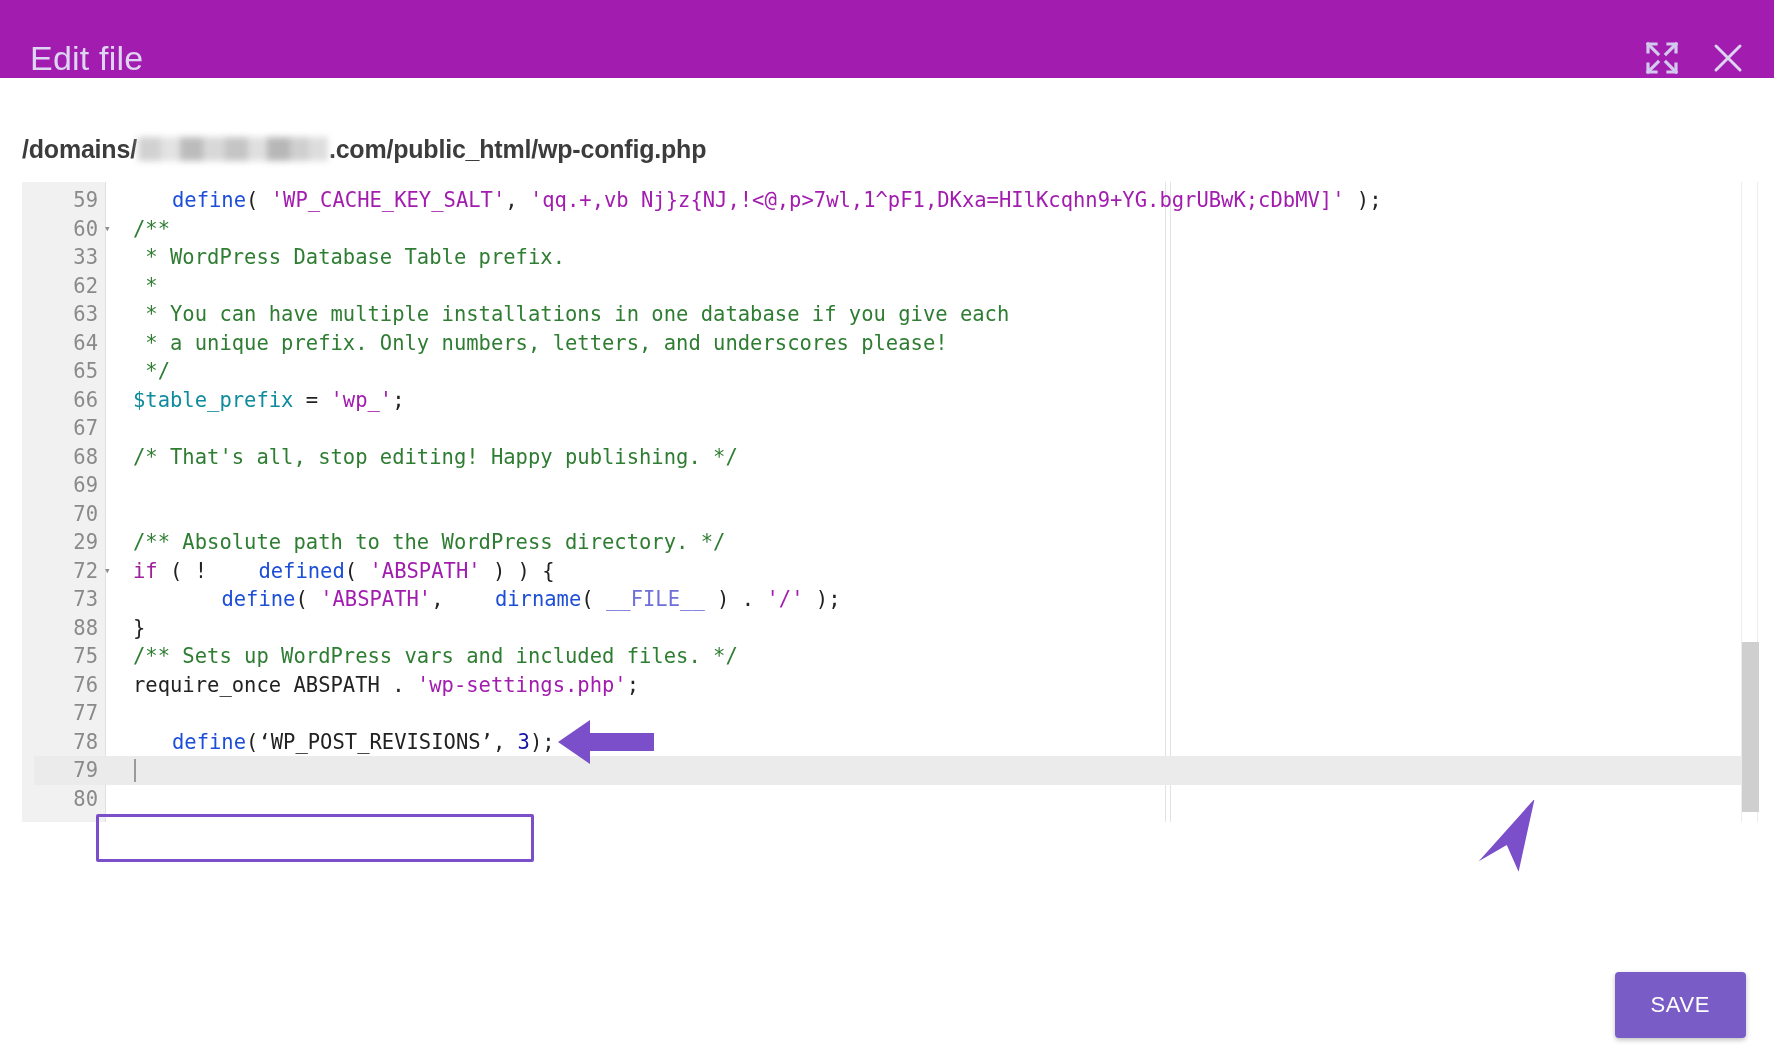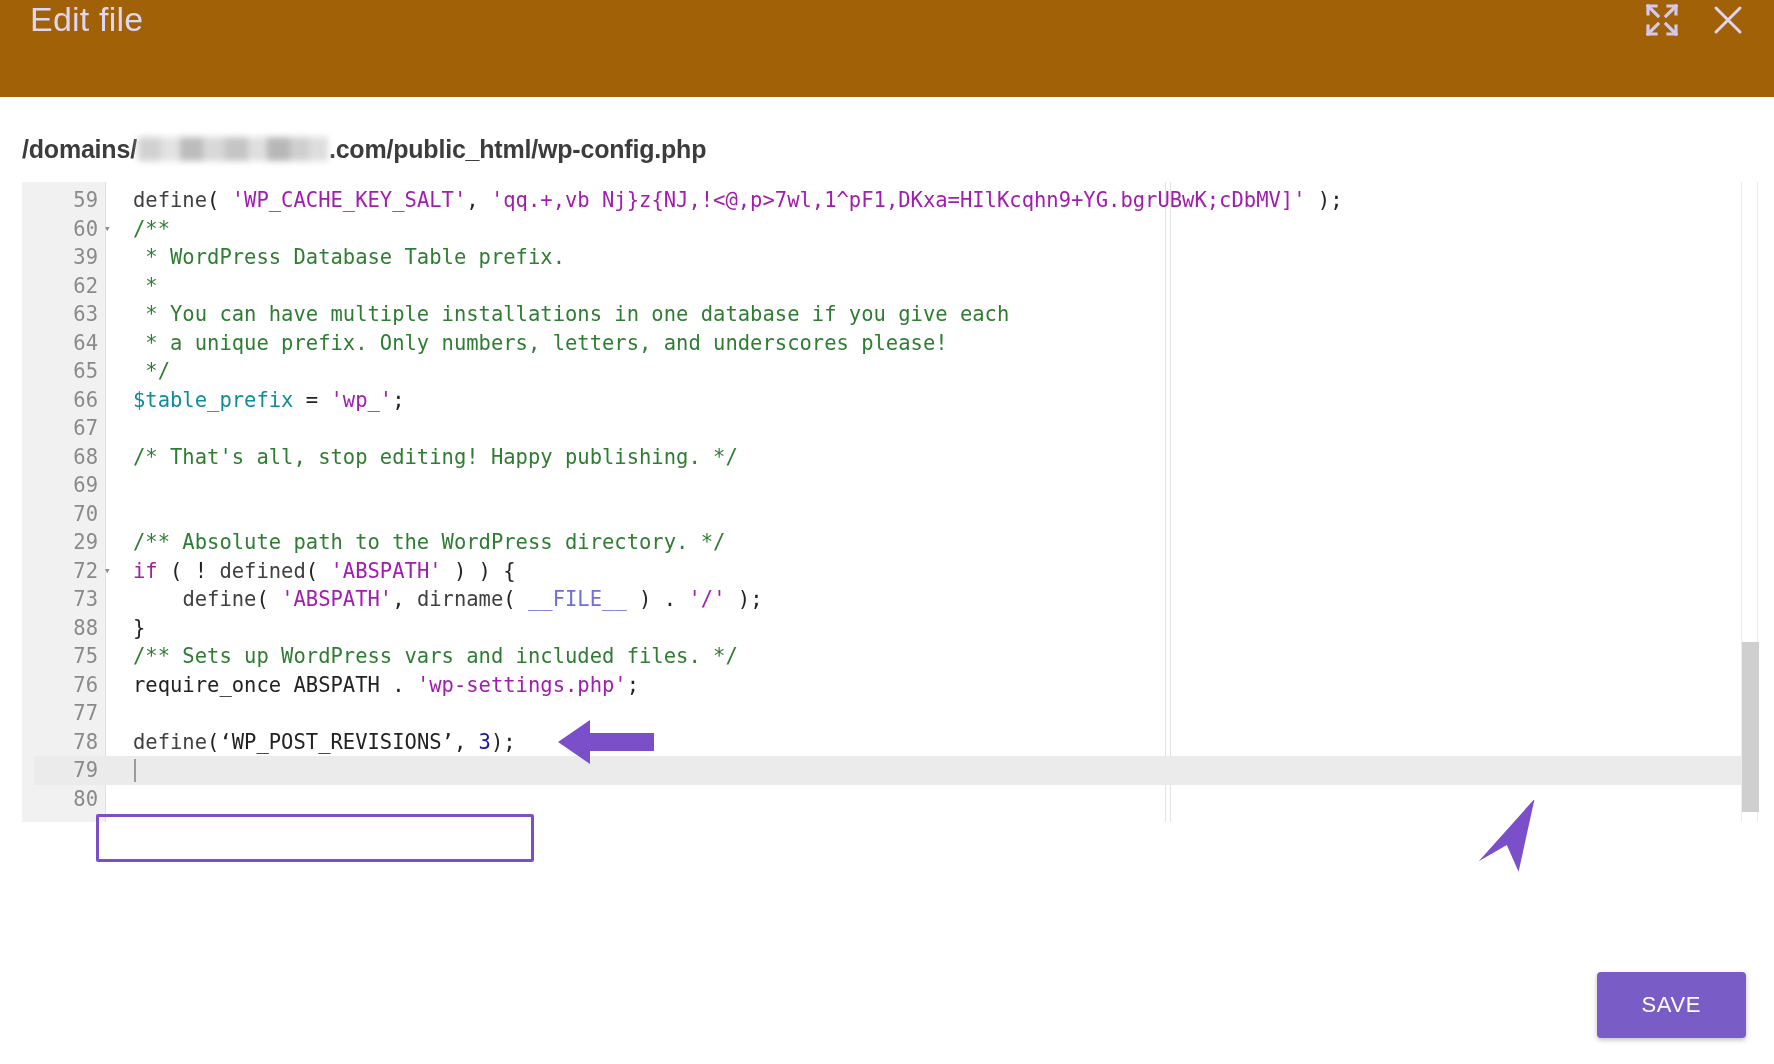--- a/index.html
+++ b/index.html
@@ -6,23 +6,23 @@
   html, body {
     width: 1774px; height: 1064px;
     background: #ffffff;
     font-family: "Liberation Sans", sans-serif;
     overflow: hidden;
   }
 
   
   .titlebar {
     position: absolute; left: 0; top: 0;
-    width: 1774px; height: 97px;
-    background: #a16207;
-    display: flex; align-items: flex-start;
+    width: 1774px; height: 78px;
+    background: #a21caf;
+    display: flex; align-items: flex-end;
   }
   .titlebar-title {
     margin-left: 30px;
     font-size: 34px;
     color: #ded5f2;
     font-weight: 400;
     letter-spacing: .2px;
     white-space: nowrap;
   }
   .titlebar-actions {
@@ -98,21 +98,21 @@
     color: #8a8a8a; font-size: 11px; line-height: 28.5px;
   }
   .code {
     position: absolute; left: 99px;
     white-space: pre;
   }
   .row.active { background: #ebebeb; }
   .row.active .ln { color: #8a8a8a; }
 
   
-  .c-def  { color: #404040; }
+  .c-def  { color: #1d4ed8; margin-left: 39px; }
   .c-str  { color: #a21caf; }
   .c-com  { color: #2e7d32; }
   .c-kw   { color: #a0229a; }
   .c-var  { color: #0f8b9e; }
   .c-num  { color: #1414a8; }
   .c-con  { color: #6f6fd8; }
   .c-plain{ color: #222222; }
 
   
   .caret {
@@ -166,21 +166,21 @@
     border: none; cursor: pointer;
     border-radius: 4px;
   }
   .btn-secondary {
     background: #fafafa; color: #333333;
     padding: 20px 34px;
     box-shadow: 0 2px 5px rgba(0,0,0,.22);
   }
   .btn-primary {
     background: #7a5cc6; color: #ffffff;
-    padding: 20px 45px;
+    padding: 20px 36px;
     box-shadow: 0 2px 5px rgba(0,0,0,.25);
   }
 </style>
 </head>
 <body>
 
 <div class="titlebar">
   <div class="titlebar-title">Edit file</div>
   <div class="titlebar-actions">
     <span class="ticon">
@@ -216,21 +216,21 @@
 
 <div class="editor">
   <div class="gutter"></div>
   <div class="code-area">
     <div class="ruler ruler-a"></div>
     <div class="ruler ruler-b"></div>
   </div>
   <div class="rows" id="rows">
       <div class="row"><span class="ln">59</span><span class="code"><span class="c-def">define</span><span class="c-plain">( </span><span class="c-str">'WP_CACHE_KEY_SALT'</span><span class="c-plain">, </span><span class="c-str">'qq.+,vb Nj}z{NJ,!&lt;@,p&gt;7wl,1^pF1,DKxa=HIlKcqhn9+YG.bgrUBwK;cDbMV]'</span><span class="c-plain"> );</span></span></div>
       <div class="row"><span class="ln">60</span><span class="fold">▾</span><span class="code"><span class="c-com">/**</span></span></div>
-      <div class="row"><span class="ln">39</span><span class="code"><span class="c-com"> * WordPress Database Table prefix.</span></span></div>
+      <div class="row"><span class="ln">33</span><span class="code"><span class="c-com"> * WordPress Database Table prefix.</span></span></div>
       <div class="row"><span class="ln">62</span><span class="code"><span class="c-com"> *</span></span></div>
       <div class="row"><span class="ln">63</span><span class="code"><span class="c-com"> * You can have multiple installations in one database if you give each</span></span></div>
       <div class="row"><span class="ln">64</span><span class="code"><span class="c-com"> * a unique prefix. Only numbers, letters, and underscores please!</span></span></div>
       <div class="row"><span class="ln">65</span><span class="code"><span class="c-com"> */</span></span></div>
       <div class="row"><span class="ln">66</span><span class="code"><span class="c-var">$table_prefix</span><span class="c-plain"> = </span><span class="c-str">'wp_'</span><span class="c-plain">;</span></span></div>
       <div class="row"><span class="ln">67</span><span class="code"></span></div>
       <div class="row"><span class="ln">68</span><span class="code"><span class="c-com">/* That's all, stop editing! Happy publishing. */</span></span></div>
       <div class="row"><span class="ln">69</span><span class="code"></span></div>
       <div class="row"><span class="ln">70</span><span class="code"></span></div>
       <div class="row"><span class="ln">29</span><span class="code"><span class="c-com">/** Absolute path to the WordPress directory. */</span></span></div>

